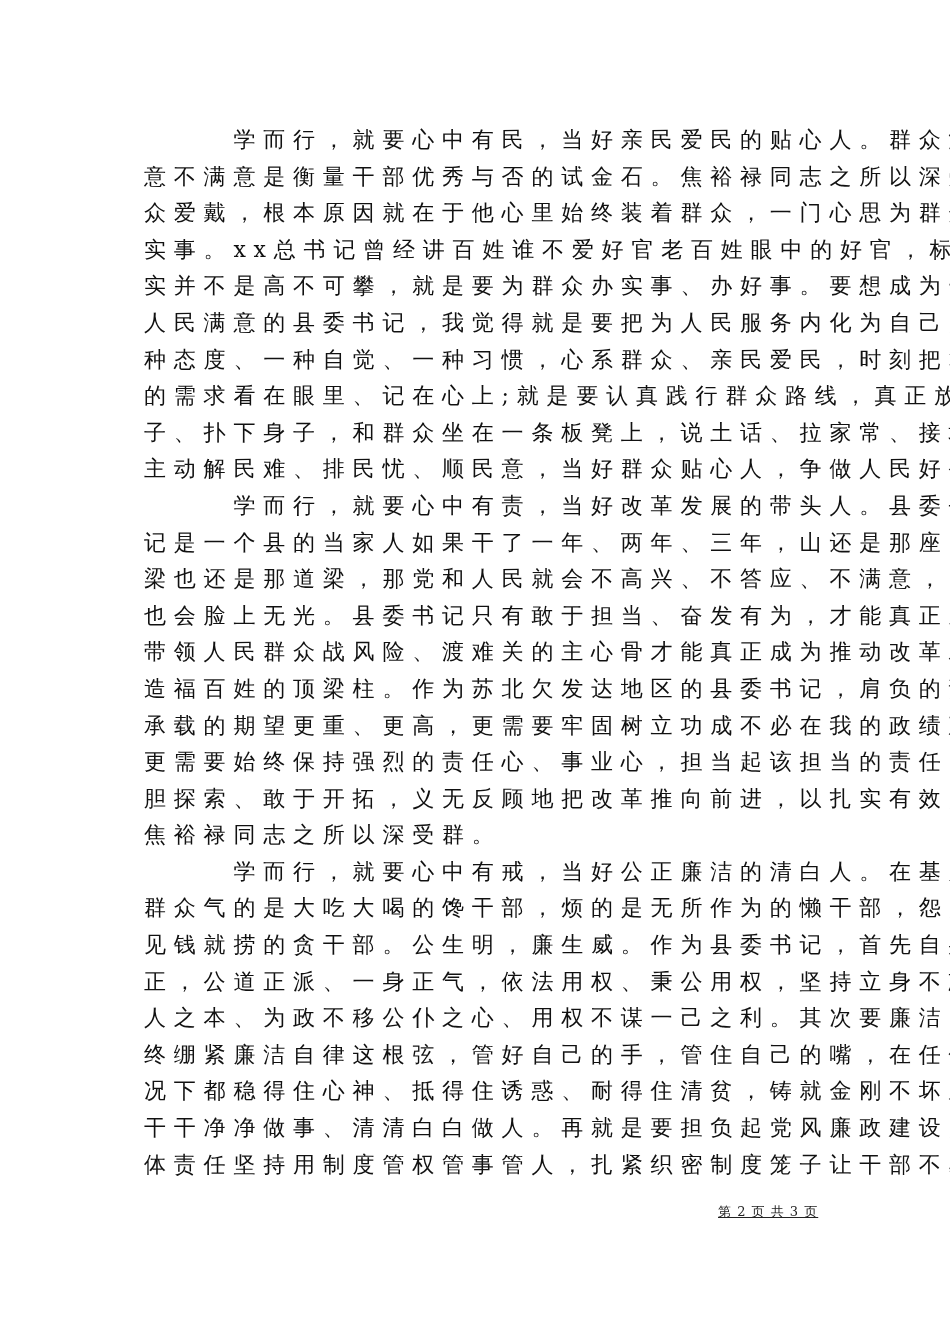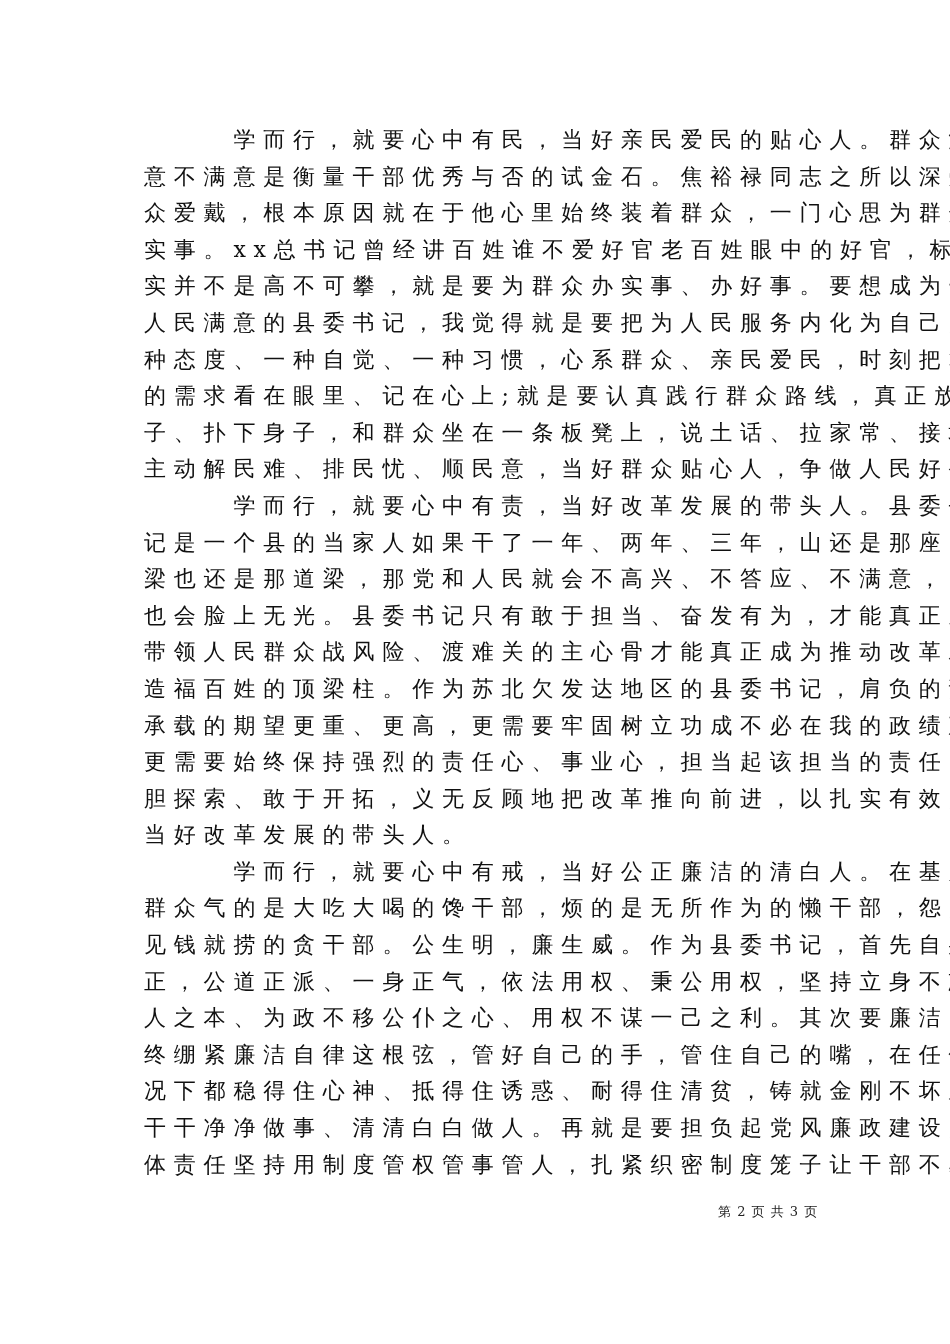--- a/index.html
+++ b/index.html
@@ -1,21 +1,21 @@
 <!DOCTYPE html>
 <html><head>
 <meta charset="utf-8">
 <style>
   html, body { margin: 0; padding: 0; background: #ffffff; }
   body { width: 950px; height: 1344px; position: relative; overflow: hidden;
          font-family: "DejaVu Serif", "Liberation Serif", serif; color: #111; }
   .page { position: absolute; left: 0; top: 0; width: 950px; height: 1344px; background: #fff; }
   .body-text { position: absolute; left: 144px; top: 122px; width: 680px; }
   .line { height: 36.6px; line-height: 36.6px; font-size: 22px; letter-spacing: 7.8px; white-space: nowrap; }
-  .footer { position: absolute; left: 718px; top: 1203px; font-size: 13px; letter-spacing: 1px; color: #222; white-space: nowrap; }
+  .footer { position: absolute; left: 718px; top: 1203px; font-size: 13px; letter-spacing: 1px; color: #222; white-space: nowrap; text-decoration: underline; }
 </style>
 </head>
 <body>
 
 <div class="page">
   <div class="body-text">
     <div class="line">　　　学而行，就要心中有民，当好亲民爱民的贴心人。群众满</div>
     <div class="line">意不满意是衡量干部优秀与否的试金石。焦裕禄同志之所以深受群</div>
     <div class="line">众爱戴，根本原因就在于他心里始终装着群众，一门心思为群众办</div>
     <div class="line">实事。xx总书记曾经讲百姓谁不爱好官老百姓眼中的好官，标准其</div>
@@ -27,21 +27,21 @@
     <div class="line">主动解民难、排民忧、顺民意，当好群众贴心人，争做人民好公仆。</div>
     <div class="line">　　　学而行，就要心中有责，当好改革发展的带头人。县委书</div>
     <div class="line">记是一个县的当家人如果干了一年、两年、三年，山还是那座山，</div>
     <div class="line">梁也还是那道梁，那党和人民就会不高兴、不答应、不满意，自己</div>
     <div class="line">也会脸上无光。县委书记只有敢于担当、奋发有为，才能真正成为</div>
     <div class="line">带领人民群众战风险、渡难关的主心骨才能真正成为推动改革发展、</div>
     <div class="line">造福百姓的顶梁柱。作为苏北欠发达地区的县委书记，肩负的责任、</div>
     <div class="line">承载的期望更重、更高，更需要牢固树立功成不必在我的政绩观，</div>
     <div class="line">更需要始终保持强烈的责任心、事业心，担当起该担当的责任，大</div>
     <div class="line">胆探索、敢于开拓，义无反顾地把改革推向前进，以扎实有效的改</div>
-    <div class="line">当好改革发展的带头人。</div>
+    <div class="line">焦裕禄同志之所以深受群。</div>
     <div class="line">　　　学而行，就要心中有戒，当好公正廉洁的清白人。在基层，</div>
     <div class="line">群众气的是大吃大喝的馋干部，烦的是无所作为的懒干部，怨的是</div>
     <div class="line">见钱就捞的贪干部。公生明，廉生威。作为县委书记，首先自身要</div>
     <div class="line">正，公道正派、一身正气，依法用权、秉公用权，坚持立身不忘做</div>
     <div class="line">人之本、为政不移公仆之心、用权不谋一己之利。其次要廉洁，始</div>
     <div class="line">终绷紧廉洁自律这根弦，管好自己的手，管住自己的嘴，在任何情</div>
     <div class="line">况下都稳得住心神、抵得住诱惑、耐得住清贫，铸就金刚不坏之身，</div>
     <div class="line">干干净净做事、清清白白做人。再就是要担负起党风廉政建设的主</div>
     <div class="line">体责任坚持用制度管权管事管人，扎紧织密制度笼子让干部不易腐</div>
   </div>

